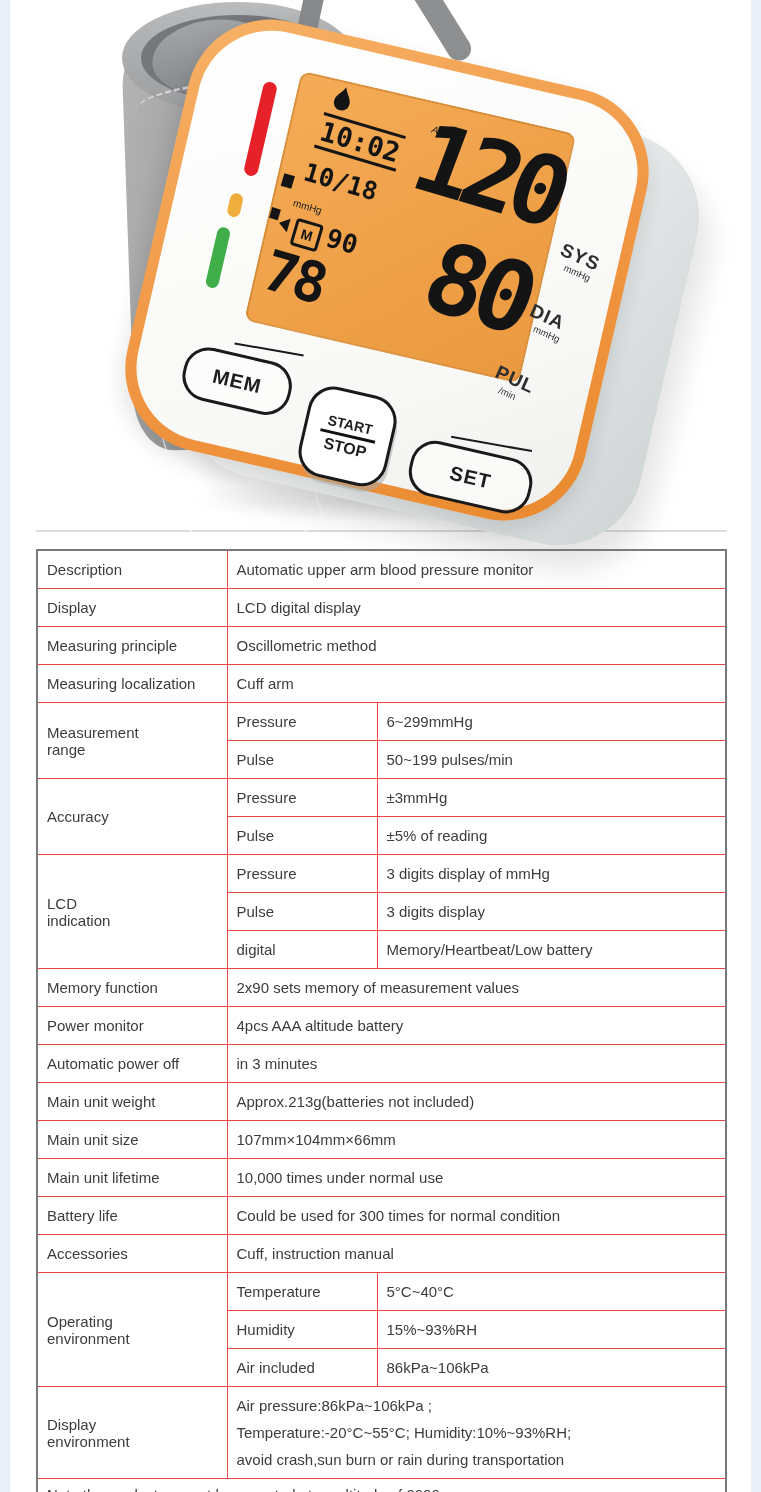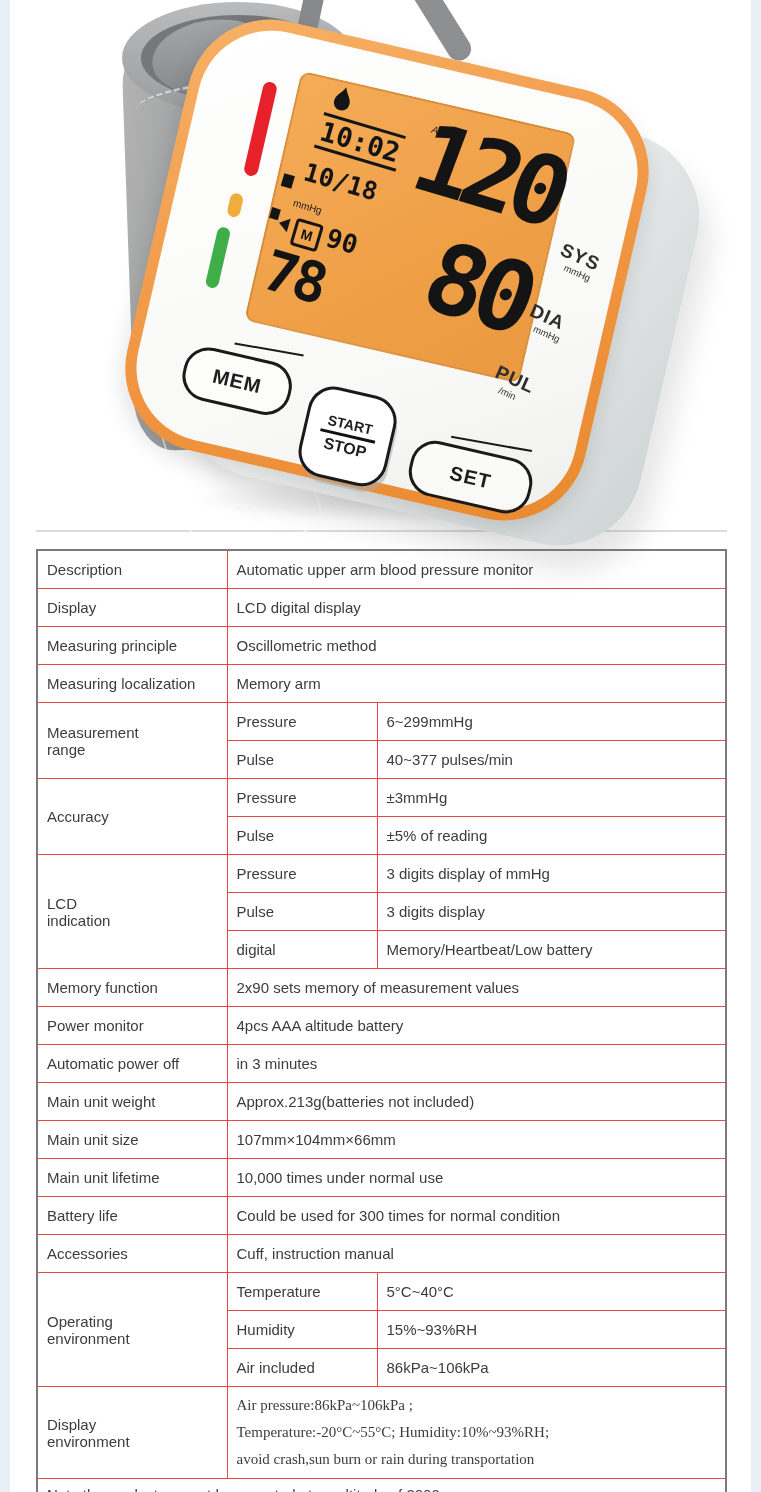--- a/index.html
+++ b/index.html
@@ -97,21 +97,21 @@
       font-family:"DejaVu Sans",sans-serif;color:rgba(255,255,255,.10);
       -webkit-text-stroke:1.6px #c7c7c7;pointer-events:none;}
 
   
   .cropped-row-line{position:absolute;left:36px;top:530px;width:691px;height:2px;background:#dddcdc;}
   table.spec{position:absolute;left:36px;top:549px;width:691px;border-collapse:collapse;
       table-layout:fixed;border:2px solid #7a7a7a;z-index:4;}
   table.spec td{border:1px solid #ef4444;font-size:15px;color:#3c3c3c;padding:0 9px;height:37px;
       vertical-align:middle;white-space:pre-line;overflow:hidden;}
   table.spec td.note-cell{height:30px;}
-  table.spec td.multi{line-height:27px;padding:5px 9px;font-family:Liberation Serif, serif;}
+  table.spec td.multi{line-height:27px;padding:5px 9px;}
 </style>
 </head>
 <body>
 
 <div class="page">
   <div class="edge-strip left"></div>
   <div class="edge-strip right"></div>
 
   <div class="scene">
     <div class="scene-shadow"></div>
@@ -207,31 +207,31 @@
         <tr>
           <td>Display</td>
           <td colspan="2">LCD digital display</td>
         </tr>
         <tr>
           <td>Measuring principle</td>
           <td colspan="2">Oscillometric method</td>
         </tr>
         <tr>
           <td>Measuring localization</td>
-          <td colspan="2">Memory arm</td>
+          <td colspan="2">Cuff arm</td>
         </tr>
         <tr>
           <td rowspan="2">Measurement
 range</td>
           <td>Pressure</td>
           <td>6~299mmHg</td>
         </tr>
         <tr>
           <td>Pulse</td>
-          <td>40~377 pulses/min</td>
+          <td>50~199 pulses/min</td>
         </tr>
         <tr>
           <td rowspan="2">Accuracy</td>
           <td>Pressure</td>
           <td>±3mmHg</td>
         </tr>
         <tr>
           <td>Pulse</td>
           <td>±5% of reading</td>
         </tr>

